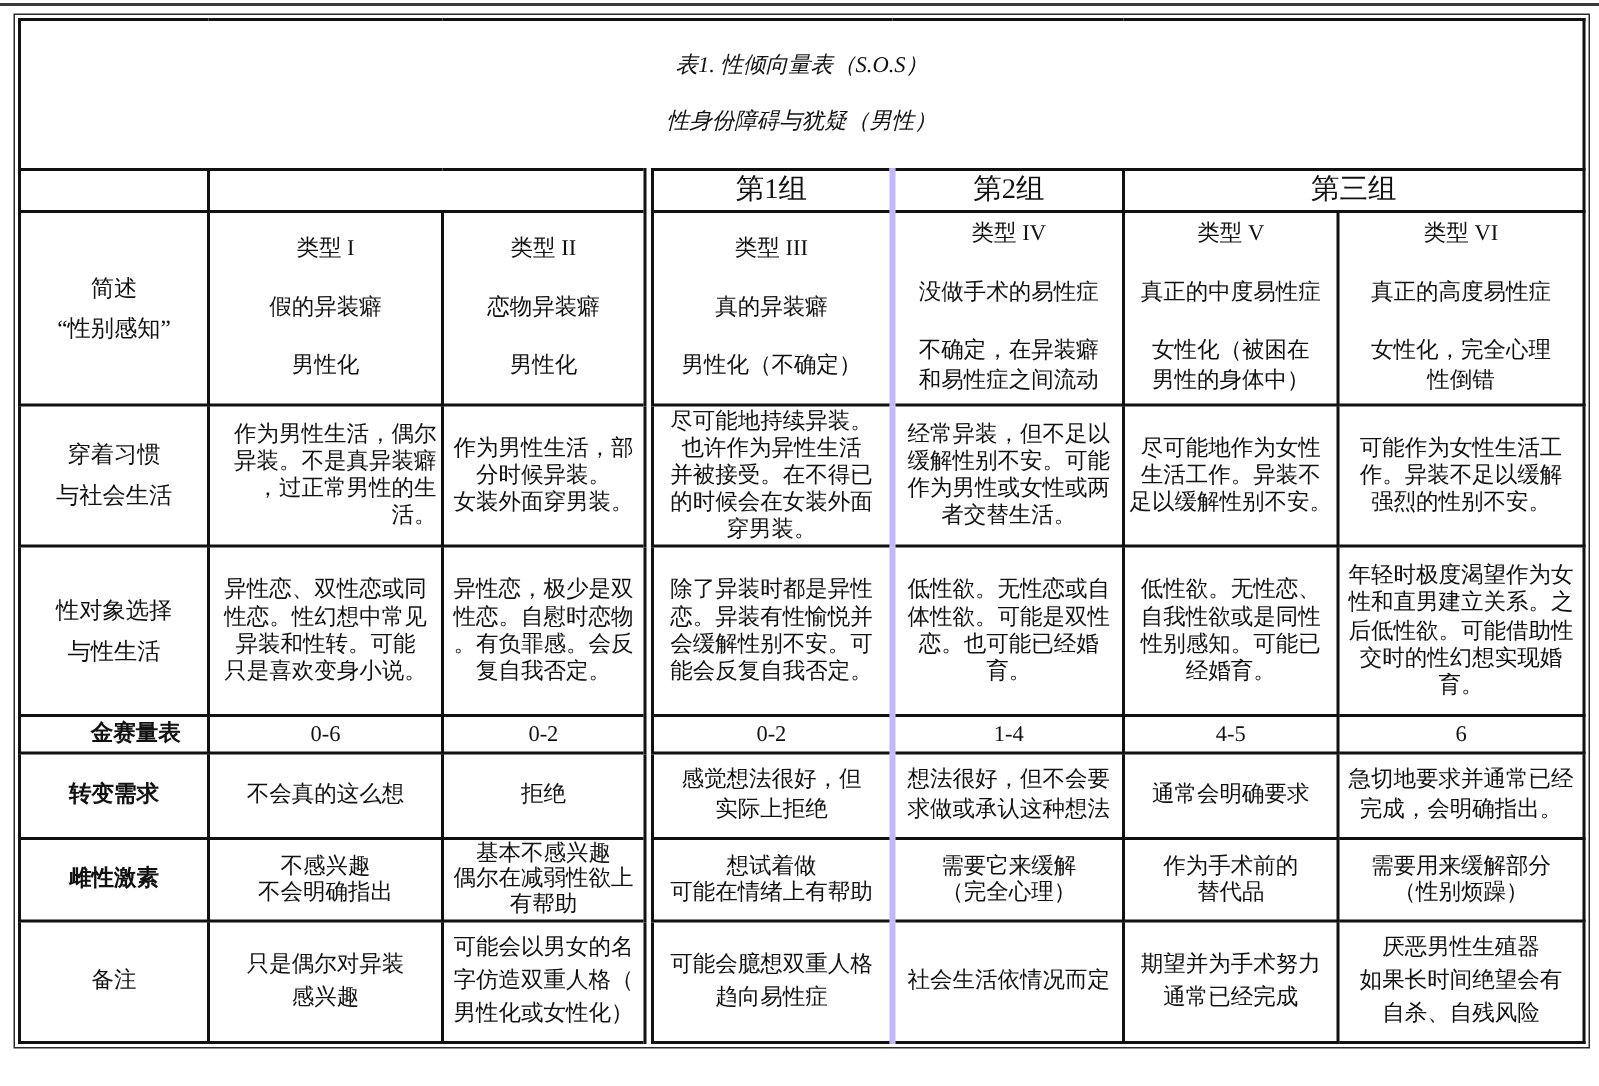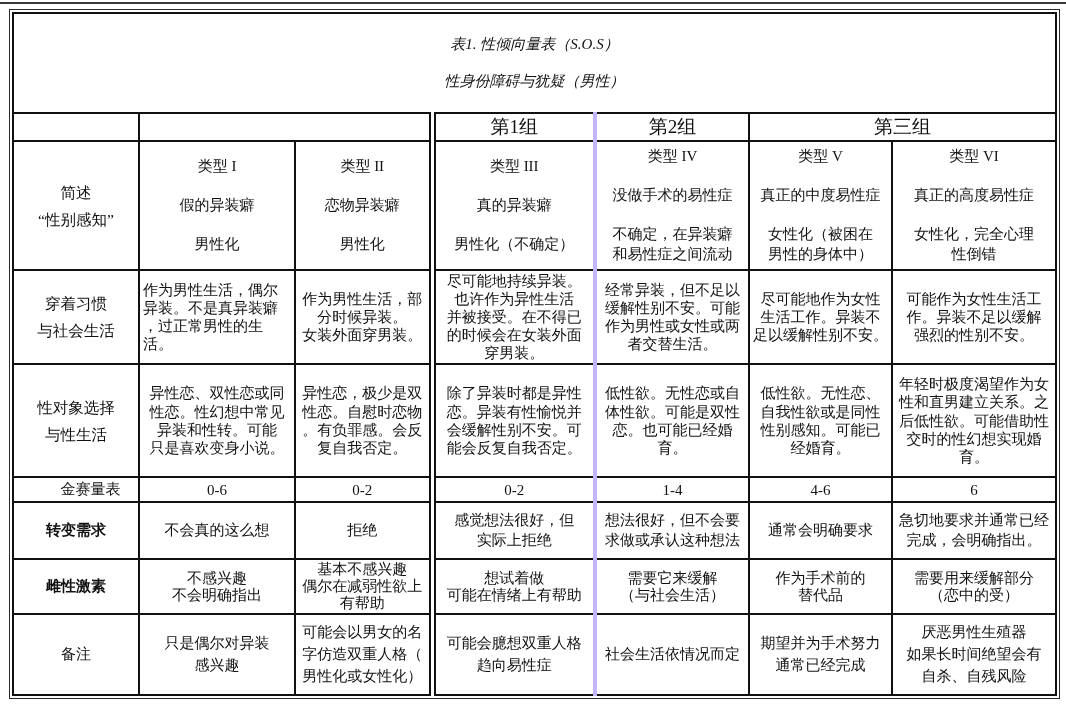--- a/index.html
+++ b/index.html
@@ -22,27 +22,27 @@
   .title-cell{font-style:italic;font-size:15px;line-height:1.25;height:42px;padding:2px;}
   .title-cell .t1,.title-cell .t2{text-align:center;}
   .grow td, .grow th{height:22px;font-size:19px;}
   .dbl{border-left:7px double #111;}
   .thickL{border-left:4px solid #c4b5fd;}
   .rowhead{line-height:1.75;font-size:15.5px;}
   .r1 td{height:125px;}
   .r2 td{height:89px;line-height:1.2;}
   .r3 td{height:109px;line-height:1.22;}
   .r4 td{height:21px;line-height:1.1;}
-  .r4 th{font-weight:400;padding-left:32px;}
+  .r4 th{font-weight:700;padding-left:32px;}
   .r5 td{height:53px;}
   .r5 th,.r6 th,.r7 th{font-weight:600;margin-top:36px;}
   .r6 td{height:48px;line-height:1.13;}
   .r7 td{height:49px;line-height:1.25;}
   .r8 td{height:77px;line-height:1.45;}
-  .tl{text-align:left;}
+  .tl{text-align:right;}
 </style>
 </head>
 <body>
 
 <div class="topline"></div>
 
 <div class="outer">
 <table>
   <colgroup>
     <col style="width:126px">
@@ -161,21 +161,21 @@
 后低性欲。可能借助性
 交时的性幻想实现婚育。</td>
   </tr>
 
   <tr class="r4">
     <th>金赛量表</th>
     <td>0-6</td>
     <td>0-2</td>
     <td class="dbl">0-2</td>
     <td class="thickL">1-4</td>
-    <td>4-6</td>
+    <td>4-5</td>
     <td>6</td>
   </tr>
 
   <tr class="r5">
     <th>转变需求</th>
     <td>不会真的这么想</td>
     <td>拒绝</td>
     <td class="dbl">感觉想法很好，但
 实际上拒绝</td>
     <td class="thickL">想法很好，但不会要
@@ -188,25 +188,25 @@
   <tr class="r6">
     <th>雌性激素</th>
     <td>不感兴趣
 不会明确指出</td>
     <td>基本不感兴趣
 偶尔在减弱性欲上
 有帮助</td>
     <td class="dbl">想试着做
 可能在情绪上有帮助</td>
     <td class="thickL">需要它来缓解
-（与社会生活）</td>
+（完全心理）</td>
     <td>作为手术前的
 替代品</td>
     <td>需要用来缓解部分
-（恋中的受）</td>
+（性别烦躁）</td>
   </tr>
 
 
   <tr class="r8">
     <th>备注</th>
     <td>只是偶尔对异装
 感兴趣</td>
     <td>可能会以男女的名
 字仿造双重人格（
 男性化或女性化）</td>

